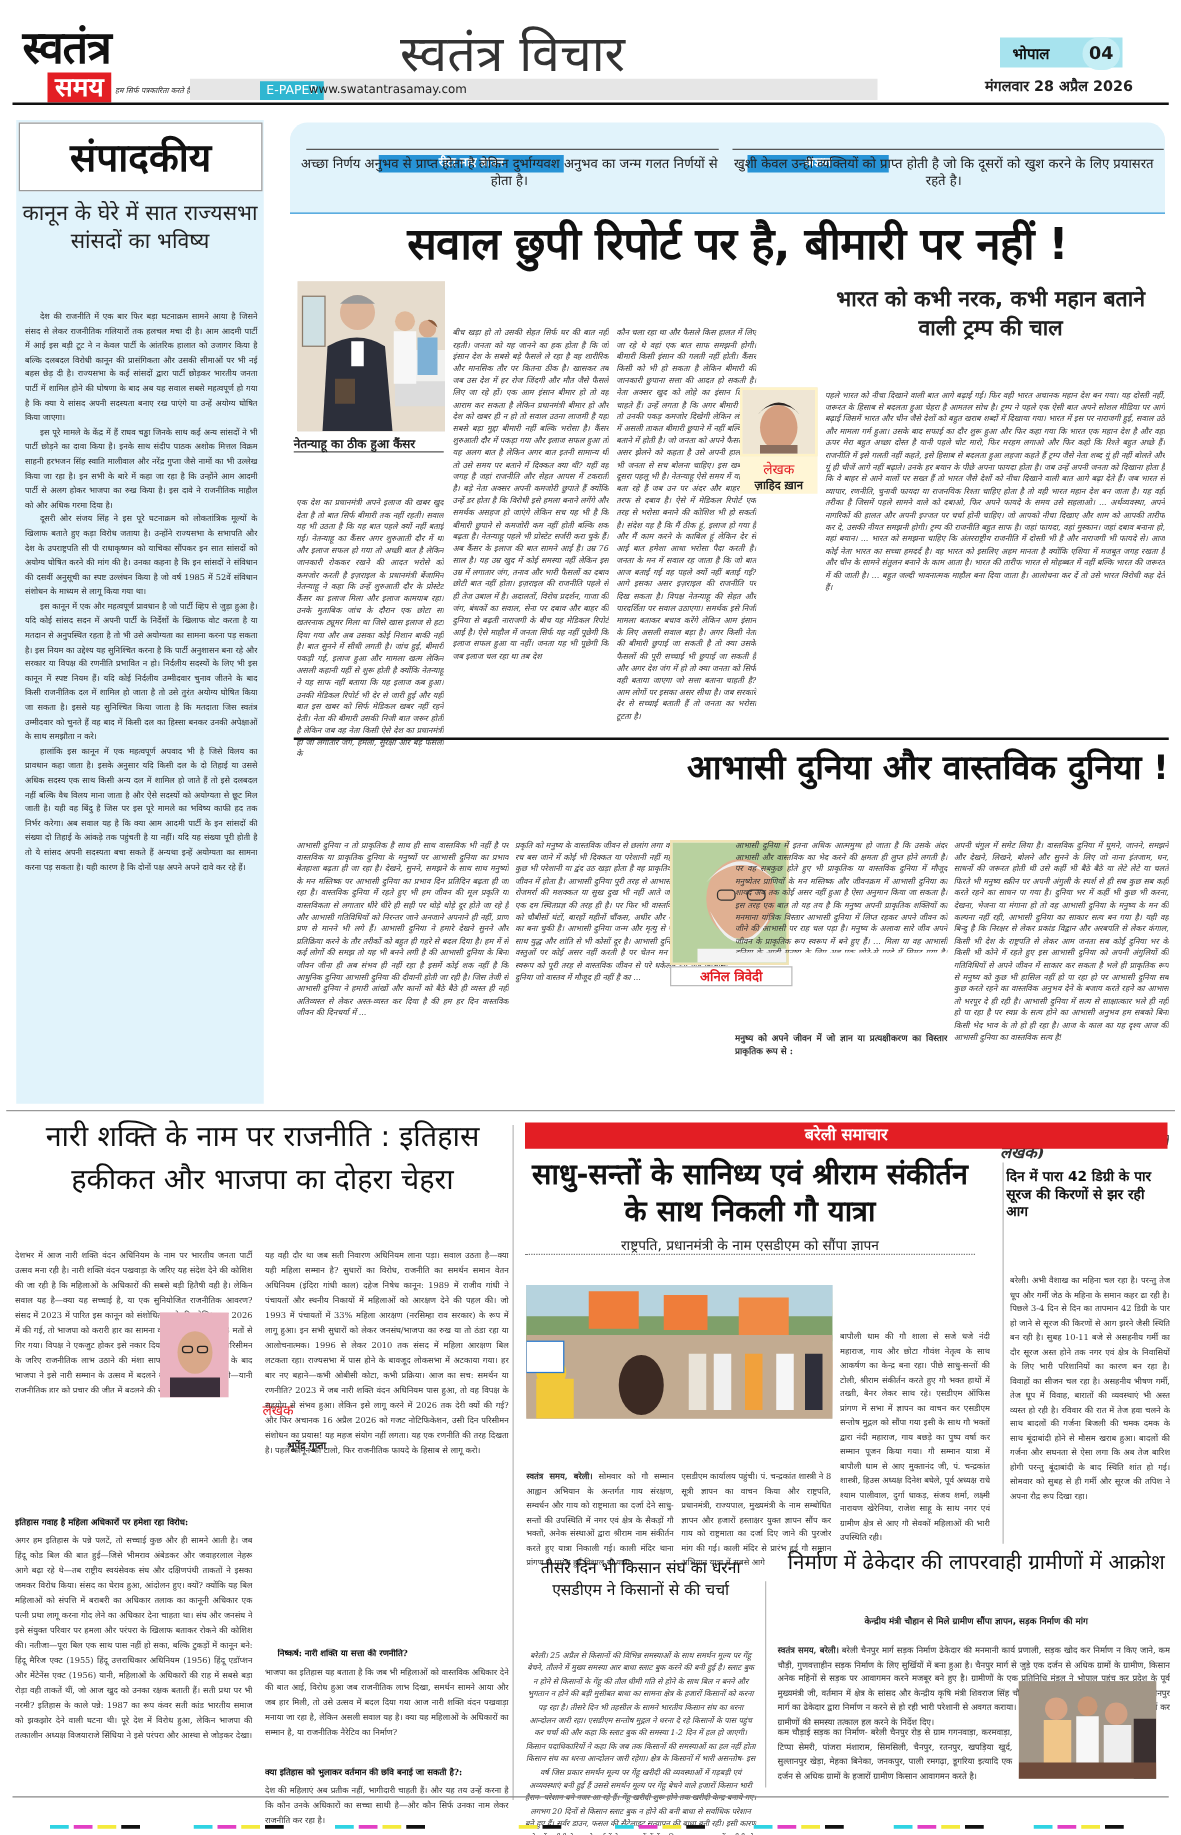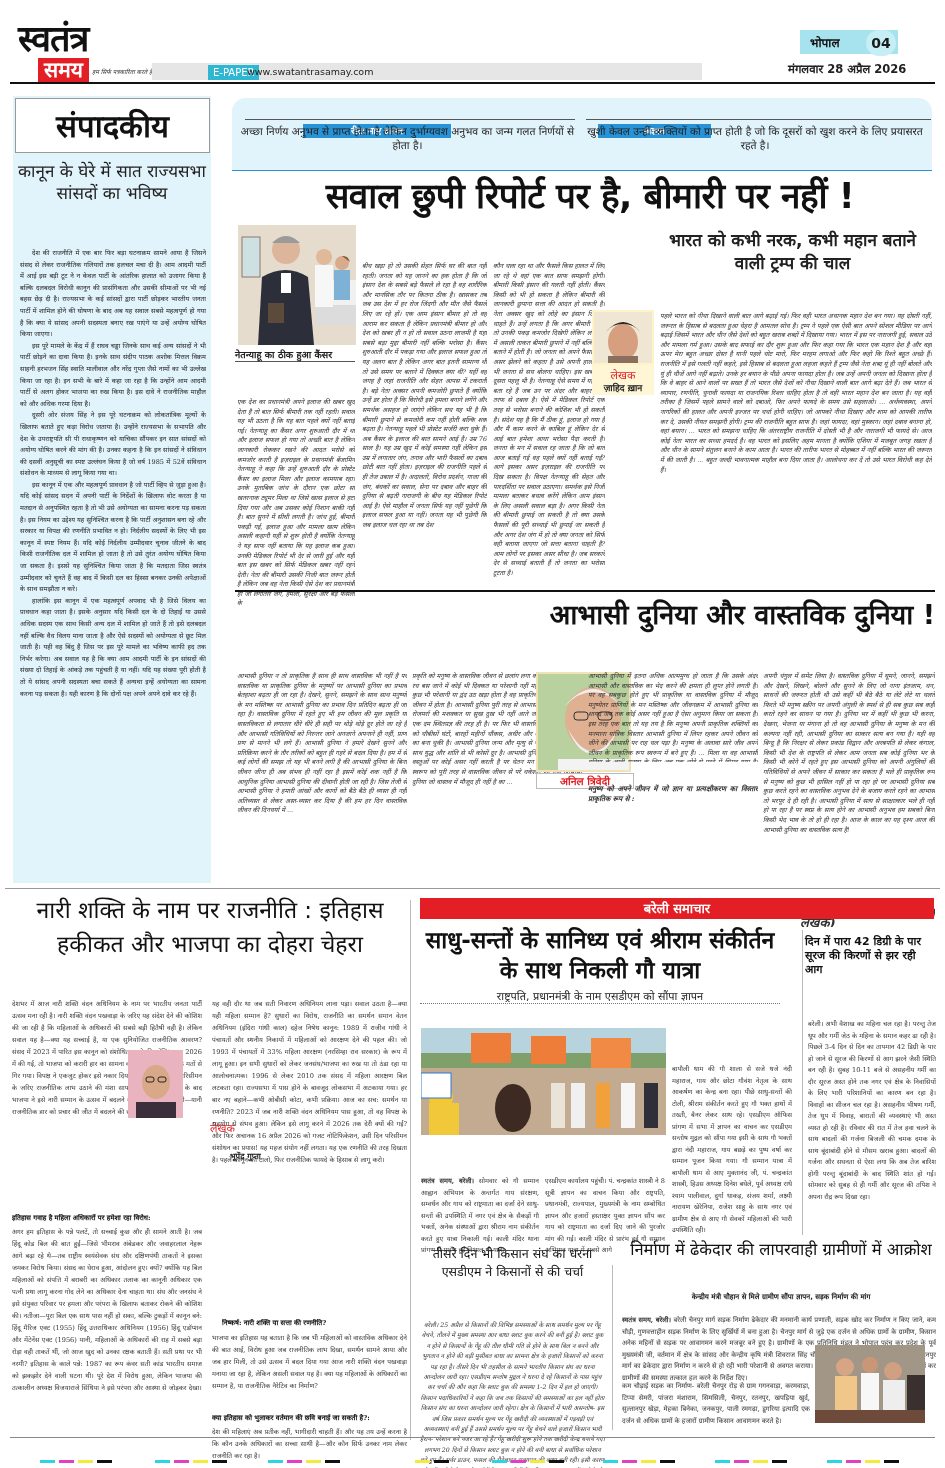--- a/index.html
+++ b/index.html
@@ -79,20 +79,21 @@
   .reg { display: inline-block; width: 15px; height: 3px; margin-right: 4px; }
   .pg-rule { left: 10px; top: 1437px; width: 925px; height: 1px; background: #888; }
 </style>
 </head>
 <body>
 
 <div id="masthead" class="abs">
   <div class="abs logo-top">स्वतंत्र</div>
   <div class="abs logo-bottom">समय</div>
   <div class="abs tagline">हम सिर्फ पत्रकारिता करते हैं</div>
+  <div class="abs page-title">स्वतंत्र विचार</div>
   <div class="abs url-bar"></div>
   <div class="abs epaper-badge">E-PAPER</div>
   <div class="abs url-text">www.swatantrasamay.com</div>
   <div class="abs city-box"></div>
   <div class="abs city-label">भोपाल</div>
   <div class="abs page-num">04</div>
   <div class="abs date-text">मंगलवार 28 अप्रैल 2026</div>
   <div class="abs mast-rule"></div>
 </div>
 
@@ -169,21 +170,21 @@
     <ellipse cx="55" cy="45" rx="28" ry="32" fill="#e0b092"></ellipse>
     <path d="M27 32 Q55 -2 83 32 Q70 18 55 18 Q40 18 27 32Z" fill="#eeeeee"></path>
     <path d="M30 55 Q55 100 80 55 Q70 80 55 80 Q40 80 30 55Z" fill="#efefef"></path>
     <rect x="36" y="38" width="14" height="8" rx="3" fill="none" stroke="#333"></rect>
     <rect x="60" y="38" width="14" height="8" rx="3" fill="none" stroke="#333"></rect>
     <rect x="20" y="85" width="75" height="15" fill="#f3f3f3"></rect>
   </svg>
 </div>
 <div class="abs anil-name">अनिल त्रिवेदी</div>
 <div class="abs body-text italic" style="left:588px;top:636px;width:170px;height:90px">आभासी दुनिया में इतना अधिक आत्ममुग्ध हो जाता है कि उसके अंदर आभासी और वास्तविक का भेद करने की क्षमता ही लुप्त होने लगती है। पर वह सबकुछ होते हुए भी प्राकृतिक या वास्तविक दुनिया में मौजूद मनुष्येतर प्राणियों के मन मस्तिष्क और जीवनक्रम में आभासी दुनिया का शायद अब तक कोई असर नहीं हुआ है ऐसा अनुमान किया जा सकता है। इस तरह एक बात तो यह तय है कि मनुष्य अपनी प्राकृतिक शक्तियों का मनमाना यांत्रिक विस्तार आभासी दुनिया में लिप्त रहकर अपने जीवन को जीने की आभासी पर राह चल पड़ा है। मनुष्य के अलावा सारे जीव अपने जीवन के प्राकृतिक रूप स्वरूप में बने हुए हैं। ... मिला या वह आभासी दुनिया के आदी मनुष्य के लिए अब एक छोटे-से परदे में सिमट गया है। आभासी दुनिया के मनुष्य के लिए परदा ही जीवन है और जीवन ही परदा है। अंतरिक्ष या शून्य अंतरिक्ष से लेकर महासागर की गहराई सब कुछ छोटे से परदे में समा गई है। आज आभासी दुनिया का समूचा सफर हाथ की दो चार अंगुलियों की गतिविधियों में सिमित हो ...</div>
-<div class="abs body-text" style="left:588px;top:748px;width:170px;font-weight:bold;font-style:italic;font-size:7px">मनुष्य को अपने जीवन में जो ज्ञान या प्रत्यक्षीकरण का विस्तार प्राकृतिक रूप से :</div>
+<div class="abs body-text" style="left:588px;top:790px;width:170px;font-weight:bold;font-size:7px">मनुष्य को अपने जीवन में जो ज्ञान या प्रत्यक्षीकरण का विस्तार प्राकृतिक रूप से :</div>
 <div class="abs body-text italic" style="left:763px;top:636px;width:172px;height:235px">अपनी चंगुल में समेट लिया है। वास्तविक दुनिया में घूमने, जानने, समझने और देखने, लिखने, बोलने और सुनने के लिए जो नाना इंतजाम, धन, साधनों की जरूरत होती थी उसे कहीं भी बैठे बैठे या लेटे लेटे या चलते फिरते भी मनुष्य स्क्रीन पर अपनी अंगुली के स्पर्श से ही सब कुछ सब कहीं करते रहने का साधन पा गया है। दुनिया भर में कहीं भी कुछ भी करना, देखना, भेजना या मंगाना हो तो वह आभासी दुनिया के मनुष्य के मन की कल्पना नहीं रही, आभासी दुनिया का साकार सत्य बन गया है। यही वह बिन्दु है कि निरक्षर से लेकर प्रकांड विद्वान और अरबपति से लेकर कंगाल, किसी भी देश के राष्ट्रपति से लेकर आम जनता सब कोई दुनिया भर के किसी भी कोने में रहते हुए इस आभासी दुनिया को अपनी अंगुलियों की गतिविधियों से अपने जीवन में साकार कर सकता है भले ही प्राकृतिक रूप से मनुष्य को कुछ भी हासिल नहीं हो पा रहा हो पर आभासी दुनिया सब कुछ करते रहने का वास्तविक अनुभव देने के बजाय करते रहने का आभास तो भरपूर दे ही रही है। आभासी दुनिया में सत्य से साक्षात्कार भले ही नहीं हो पा रहा है पर स्वप्न के सत्य होने का आभासी अनुभव हम सबको बिना किसी भेद भाव के तो हो ही रहा है। आज के काल का यह दृश्य आज की आभासी दुनिया का वास्तविक सत्य है!</div>
 <div class="abs body-text" style="left:800px;top:872px;width:135px;font-weight:bold;font-style:italic;font-size:13px">(अभिभाषक एवं स्वतंत्र लेखक)</div>
 
 <div class="abs bottom-rule"></div>
 
 <div class="abs nari-headline">नारी शक्ति के नाम पर राजनीति : इतिहास हकीकत और भाजपा का दोहरा चेहरा</div>
 <div class="abs body-text" style="left:12px;top:962px;width:190px;height:116px;font-size:6.6px;line-height:12px">देशभर में आज नारी शक्ति वंदन अधिनियम के नाम पर भारतीय जनता पार्टी उत्सव मना रही है। नारी शक्ति वंदन पखवाड़ा के जरिए यह संदेश देने की कोशिश की जा रही है कि महिलाओं के अधिकारों की सबसे बड़ी हितैषी वही है। लेकिन सवाल यह है—क्या यह सच्चाई है, या एक सुनियोजित राजनीतिक आवरण? संसद में 2023 में पारित इस कानून को संशोधित करने की कोशिश जब 2026 में की गई, तो भाजपा को करारी हार का सामना करना पड़ा। संशोधन 58 मतों से गिर गया। विपक्ष ने एकजुट होकर इसे नकार दिया, क्योंकि इसके पीछे परिसीमन के जरिए राजनीतिक लाभ उठाने की मंशा साफ झलक रही थी। हार के बाद भाजपा ने इसे नारी सम्मान के उत्सव में बदलने की कोशिश शुरू कर दी—यानी राजनीतिक हार को प्रचार की जीत में बदलने की रणनीति।</div>
 <div class="abs nari-photo">
   <svg width="55" height="68" viewBox="0 0 55 68">
     <rect width="55" height="68" fill="#eab3c0"></rect>

